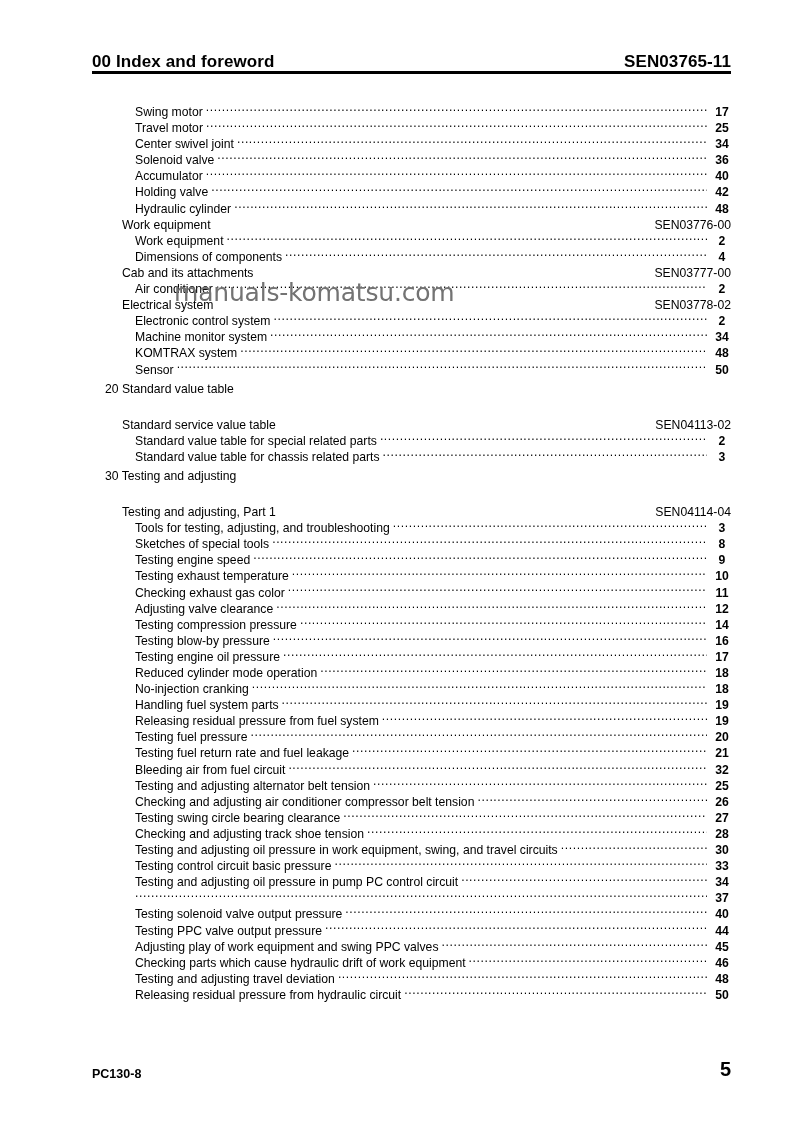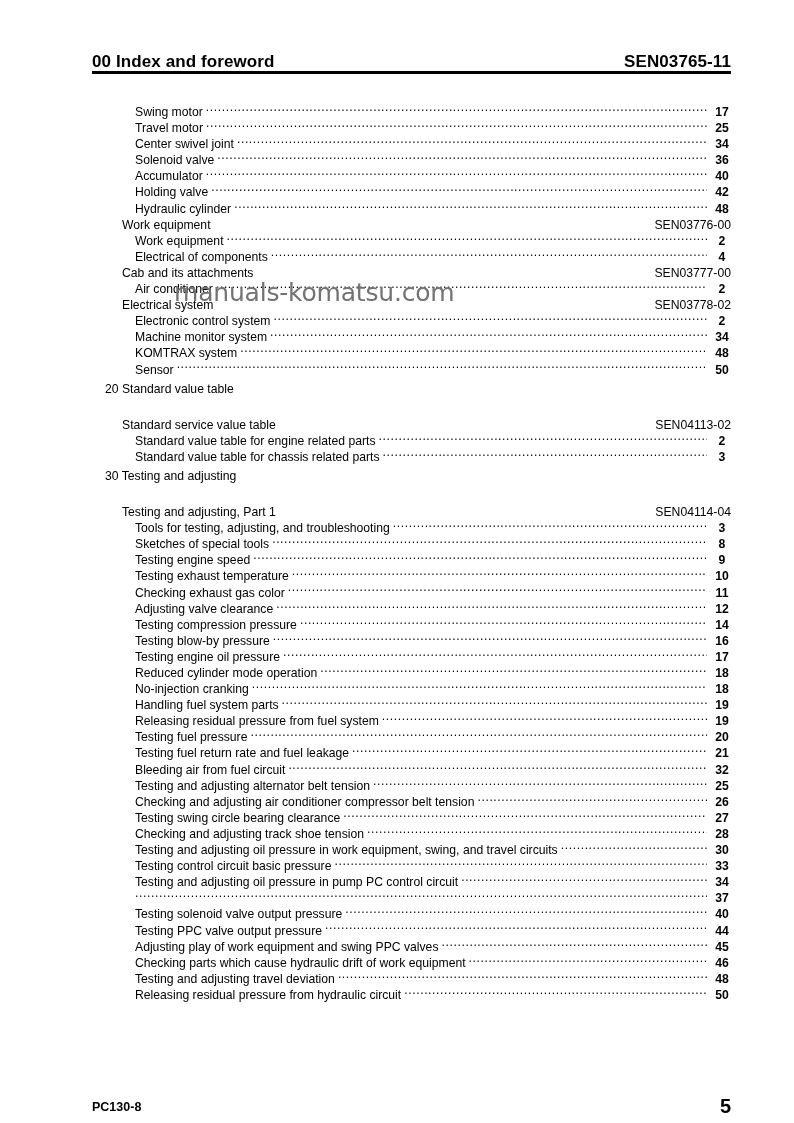--- a/index.html
+++ b/index.html
@@ -121,22 +121,21 @@
   }
 
   
   .page-footer {
     position: absolute;
     left: 92px;
     top: 1058px;
     width: 639px;
     display: flex;
     justify-content: space-between;
-    align-items: center;
-    margin-top: 37px;
+    align-items: flex-end;
   }
   .footer-model {
     font-weight: bold;
     font-size: 12.5px;
   }
   .footer-page {
     font-weight: bold;
     font-size: 20px;
   }
 </style>
@@ -191,21 +190,21 @@
         <span class="label">Work equipment</span>
         <span class="leader"></span>
         <span class="value sencode">SEN03776-00</span>
       </div>
       <div class="toc-row lvl-item has-leader">
         <span class="label">Work equipment</span>
         <span class="leader"></span>
         <span class="value pagenum">2</span>
       </div>
       <div class="toc-row lvl-item has-leader">
-        <span class="label">Electrical of components</span>
+        <span class="label">Dimensions of components</span>
         <span class="leader"></span>
         <span class="value pagenum">4</span>
       </div>
       <div class="toc-row lvl-group">
         <span class="label">Cab and its attachments</span>
         <span class="leader"></span>
         <span class="value sencode">SEN03777-00</span>
       </div>
       <div class="toc-row lvl-item has-leader">
         <span class="label">Air conditioner</span>
@@ -241,21 +240,21 @@
       <div class="toc-row lvl-section">
         <span class="label">20 Standard value table</span>
         <span class="leader"></span>
       </div>
       <div class="toc-row lvl-group">
         <span class="label">Standard service value table</span>
         <span class="leader"></span>
         <span class="value sencode">SEN04113-02</span>
       </div>
       <div class="toc-row lvl-item has-leader">
-        <span class="label">Standard value table for engine related parts</span>
+        <span class="label">Standard value table for special related parts</span>
         <span class="leader"></span>
         <span class="value pagenum">2</span>
       </div>
       <div class="toc-row lvl-item has-leader">
         <span class="label">Standard value table for chassis related parts</span>
         <span class="leader"></span>
         <span class="value pagenum">3</span>
       </div>
       <div class="section-gap"></div>
       <div class="toc-row lvl-section">

